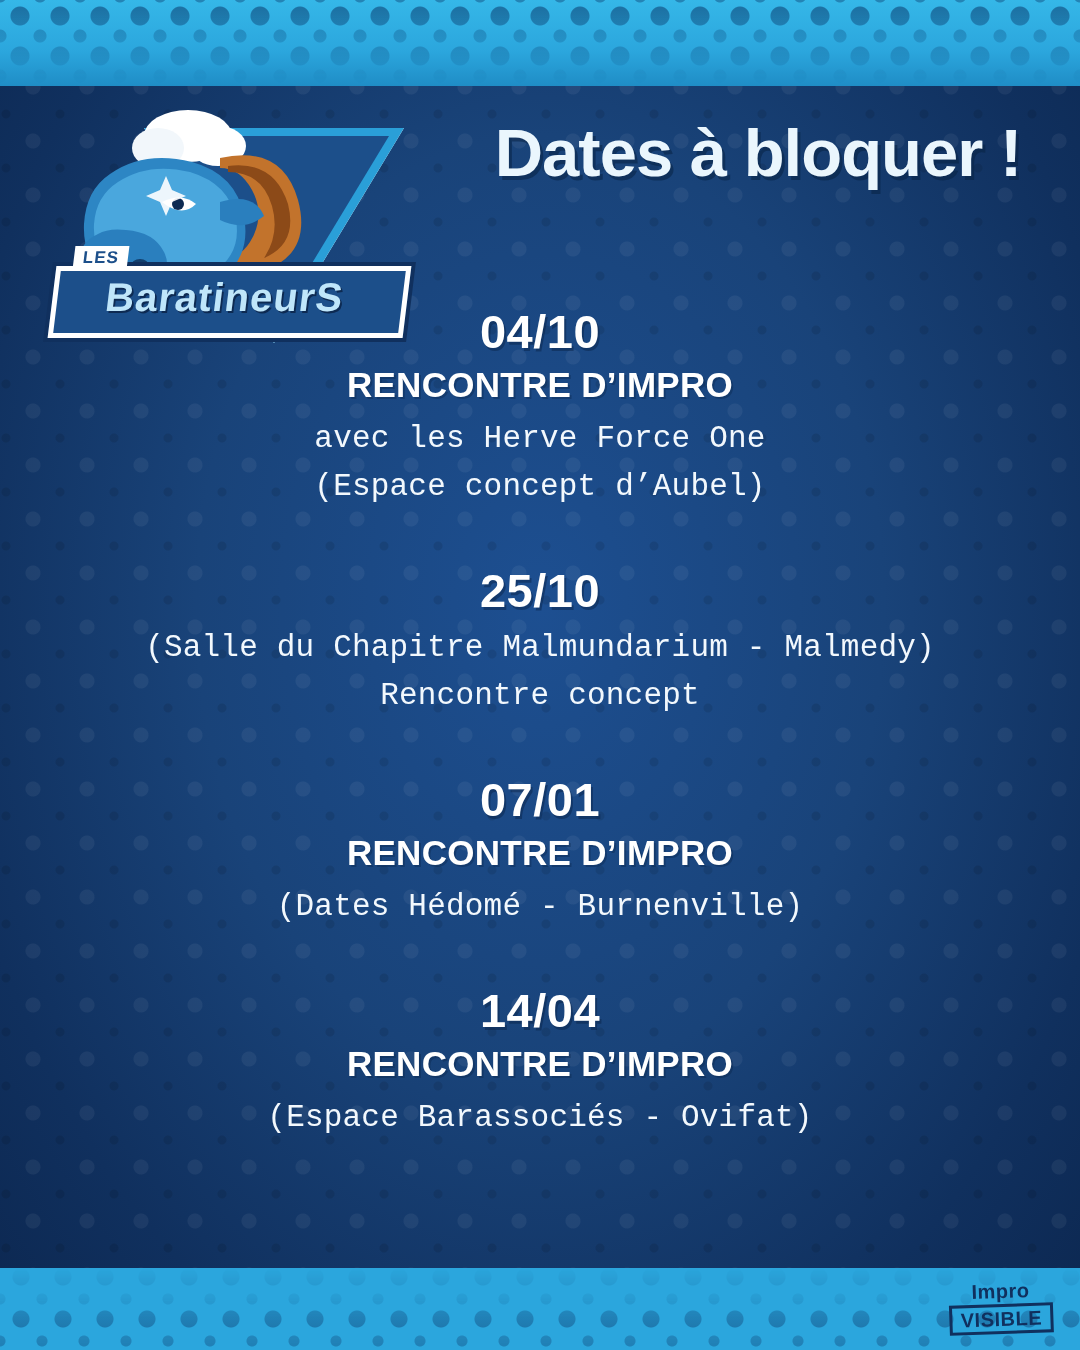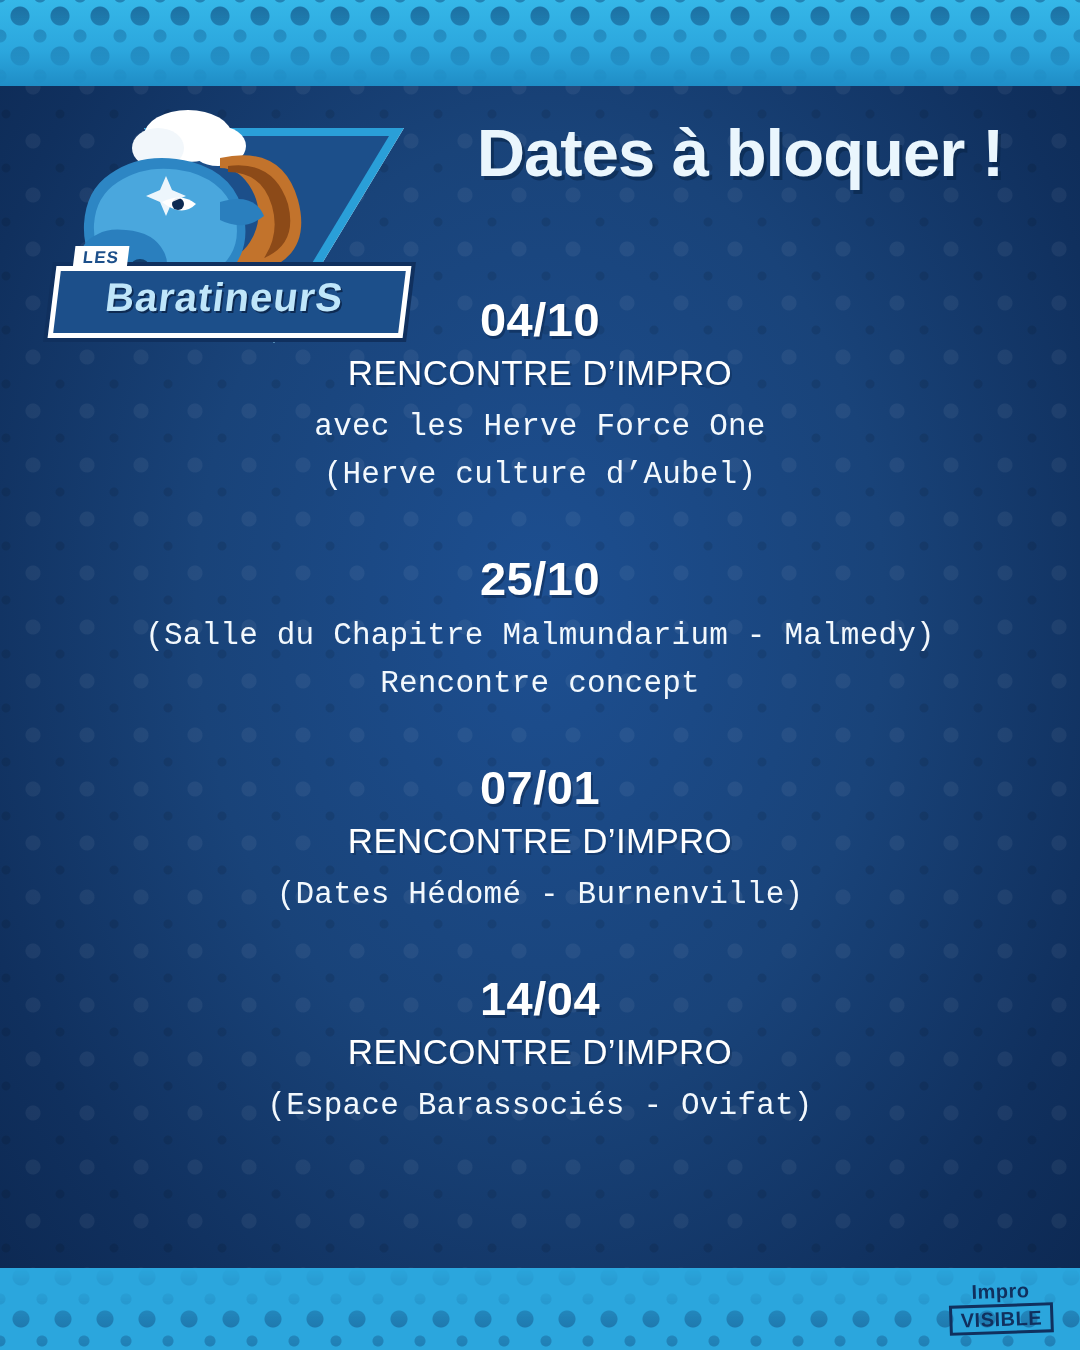--- a/index.html
+++ b/index.html
@@ -154,53 +154,53 @@
     font-weight: bold;
     font-size: 17px;
     letter-spacing: 1px;
     padding: 2px 9px 1px 9px;
     transform: skewX(-7deg);
   }
 
   
   .title {
     position: absolute;
-    left: 430px; top: 28px;
+    left: 448px; top: 28px;
     width: 620px;
     text-align: center;
     color: #eaf6fd;
     font-size: 67px;
     font-weight: bold;
     letter-spacing: -1px;
     text-shadow: 3px 4px 0 rgba(8,34,68,0.55);
   }
 
   
   .events {
     position: absolute;
     left: 40px;
-    top: 292px;
+    top: 304px;
     width: 1000px;
   }
   .event {
     text-align: center;
     margin-bottom: 52px;
   }
   .event .date {
     color: #ffffff;
     font-size: 47px;
     font-weight: bold;
     letter-spacing: 0.5px;
     margin-bottom: 6px;
     text-shadow: 2px 3px 0 rgba(8,34,68,0.45);
   }
   .event .kind {
     color: #ffffff;
     font-size: 35px;
-    font-weight: normal;
+    font-weight: bold;
     letter-spacing: 0.3px;
     margin-bottom: 10px;
     text-shadow: 2px 2px 0 rgba(8,34,68,0.35);
   }
   .event .detail {
     font-family: Liberation Mono, monospace;
     color: #f2f8fd;
     font-size: 31px;
     line-height: 1.55;
     letter-spacing: 0.2px;
@@ -285,21 +285,21 @@
 
     <div class="title">Dates à bloquer !</div>
   </div>
 
   <div class="events">
 
     <div class="event">
       <div class="date">04/10</div>
       <div class="kind">RENCONTRE D’IMPRO</div>
       <div class="detail">avec les Herve Force One</div>
-      <div class="detail">(Herve culture d’Aubel)</div>
+      <div class="detail">(Espace concept d’Aubel)</div>
     </div>
 
     <div class="event">
       <div class="date">25/10</div>
       <div class="detail">(Salle du Chapitre Malmundarium - Malmedy)</div>
       <div class="detail">Rencontre concept</div>
     </div>
 
     <div class="event">
       <div class="date">07/01</div>

